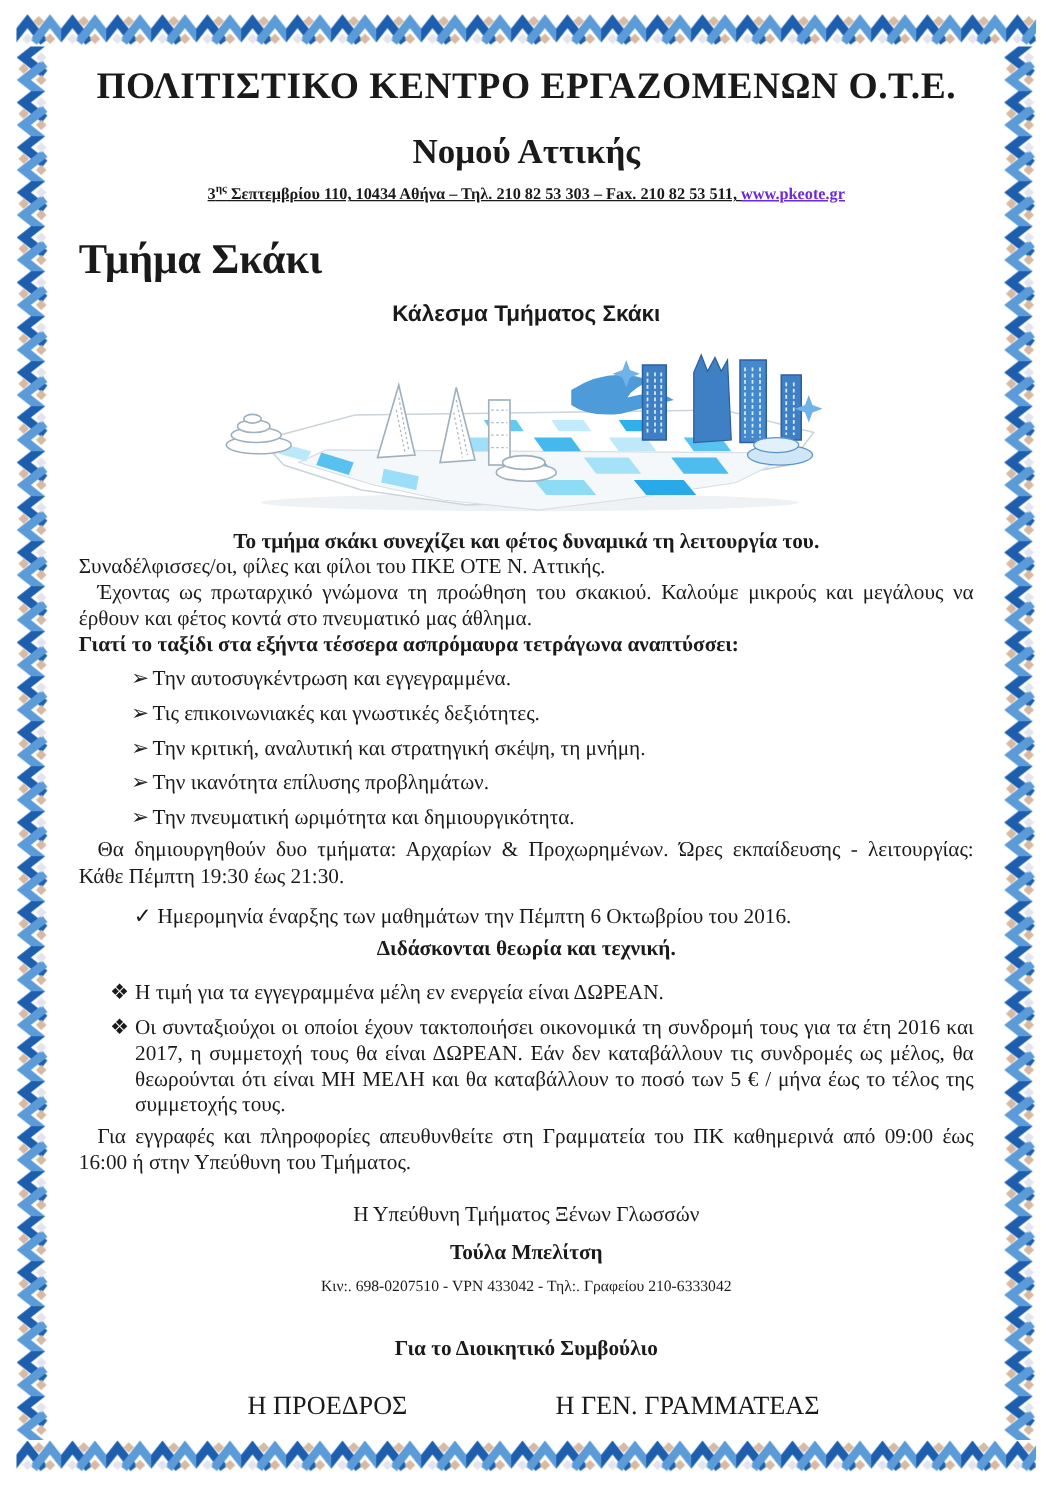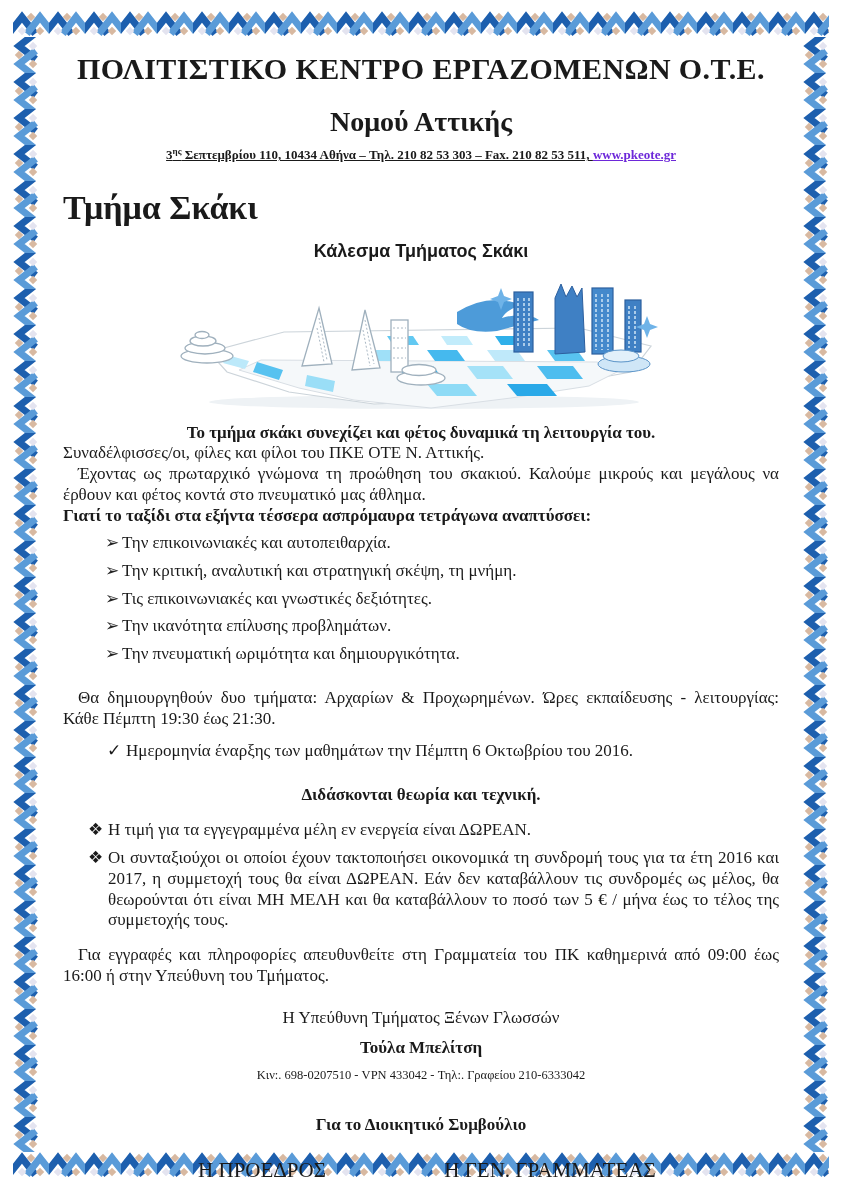--- a/index.html
+++ b/index.html
@@ -28,21 +28,21 @@
   .greeting { margin-top:17px; text-align:left; }
   .p-ind { text-indent:15px; margin-top:9px; }
   .benefits-h { font-weight:bold; margin-top:9px; text-align:left; }
 
   .benefit { font-size:17px; line-height:1.22; margin:7px 0 0; padding-left:59px; text-indent:-17px; }
   .bullet-glyph { display:inline-block; width:17px; text-indent:0; color:#222; }
 
   .check-line { font-size:17px; margin-top:11px; padding-left:44px; }
   .check-glyph { display:inline-block; width:19px; }
 
-  .taught { font-size:17px; font-weight:bold; text-align:center; margin-top:24px; }
+  .taught { font-size:17px; font-weight:bold; text-align:center; margin-top:6px; }
 
   .fee { font-size:17px; line-height:1.22; margin-top:7px; padding-left:45px; text-indent:-20px; text-align:justify; }
   .fee.first { margin-top:15px; }
   .fee-glyph { display:inline-block; width:20px; text-indent:0; }
 
   .center-line { font-size:17px; text-align:center; margin-top:21px; }
   .center-bold { font-weight:bold; }
   .phones { font-size:12.5px; text-align:center; margin-top:10px; }
 
   .board-line { font-size:17px; font-weight:bold; text-align:center; margin-top:32px; }
@@ -157,39 +157,39 @@
       </g>
     </svg>
 
     <div class="intro">Το τμήμα σκάκι συνεχίζει και φέτος δυναμικά τη λειτουργία του.</div>
 
     <p class="body greeting">Συναδέλφισσες/οι, φίλες και φίλοι του ΠΚΕ ΟΤΕ Ν. Αττικής.</p>
     <p class="body p-ind">Έχοντας ως πρωταρχικό γνώμονα τη προώθηση του σκακιού. Καλούμε μικρούς και μεγάλους να έρθουν και φέτος κοντά στο πνευματικό μας άθλημα.</p>
     <p class="body benefits-h">Γιατί το ταξίδι στα εξήντα τέσσερα ασπρόμαυρα τετράγωνα αναπτύσσει:</p>
 
     <div>
-      <div class="benefit"><span class="bullet-glyph">➢</span><span>Την επικοινωνιακές και αυτοπειθαρχία.</span></div>
+      <div class="benefit"><span class="bullet-glyph">➢</span><span>Την αυτοσυγκέντρωση και εγγεγραμμένα.</span></div>
+      <div class="benefit"><span class="bullet-glyph">➢</span><span>Τις επικοινωνιακές και γνωστικές δεξιότητες.</span></div>
       <div class="benefit"><span class="bullet-glyph">➢</span><span>Την κριτική, αναλυτική και στρατηγική σκέψη, τη μνήμη.</span></div>
-      <div class="benefit"><span class="bullet-glyph">➢</span><span>Τις επικοινωνιακές και γνωστικές δεξιότητες.</span></div>
       <div class="benefit"><span class="bullet-glyph">➢</span><span>Την ικανότητα επίλυσης προβλημάτων.</span></div>
       <div class="benefit"><span class="bullet-glyph">➢</span><span>Την πνευματική ωριμότητα και δημιουργικότητα.</span></div>
     </div>
 
-    <p class="body p-ind" style="margin-top:23px;">Θα δημιουργηθούν δυο τμήματα: Αρχαρίων &amp; Προχωρημένων. Ώρες εκπαίδευσης - λειτουργίας: Κάθε Πέμπτη 19:30 έως 21:30.</p>
+    <p class="body p-ind" style="margin-top:5px;">Θα δημιουργηθούν δυο τμήματα: Αρχαρίων &amp; Προχωρημένων. Ώρες εκπαίδευσης - λειτουργίας: Κάθε Πέμπτη 19:30 έως 21:30.</p>
 
     <div class="check-line"><span class="check-glyph">✓</span><span>Ημερομηνία έναρξης των μαθημάτων την Πέμπτη 6 Οκτωβρίου του 2016.</span></div>
 
     <div class="taught">Διδάσκονται θεωρία και τεχνική.</div>
 
     <div>
       <div class="fee first"><span class="fee-glyph">❖</span><span>Η τιμή για τα εγγεγραμμένα μέλη εν ενεργεία είναι ΔΩΡΕΑΝ.</span></div>
       <div class="fee"><span class="fee-glyph">❖</span><span>Οι συνταξιούχοι οι οποίοι έχουν τακτοποιήσει οικονομικά τη συνδρομή τους για τα έτη 2016 και 2017, η συμμετοχή τους θα είναι ΔΩΡΕΑΝ. Εάν δεν καταβάλλουν τις συνδρομές ως μέλος, θα θεωρούνται ότι είναι ΜΗ ΜΕΛΗ και θα καταβάλλουν το ποσό των 5 € / μήνα έως το τέλος της συμμετοχής τους.</span></div>
     </div>
 
-    <p class="body p-ind" style="margin-top:14px;">Για εγγραφές και πληροφορίες απευθυνθείτε στη Γραμματεία του ΠΚ καθημερινά από 09:00 έως 16:00 ή στην Υπεύθυνη του Τμήματος.</p>
+    <p class="body p-ind" style="margin-top:4px;">Για εγγραφές και πληροφορίες απευθυνθείτε στη Γραμματεία του ΠΚ καθημερινά από 09:00 έως 16:00 ή στην Υπεύθυνη του Τμήματος.</p>
 
     <div class="center-line">Η Υπεύθυνη Τμήματος Ξένων Γλωσσών</div>
     <div class="center-line center-bold" style="margin-top:10px;">Τούλα Μπελίτση</div>
     <div class="phones">Κιν:. 698-0207510 - VPN 433042 - Τηλ:. Γραφείου 210-6333042</div>
 
     <div class="board-line">Για το Διοικητικό Συμβούλιο</div>
 
     <div class="sig-row">
       <div class="sig-col left">Η ΠΡΟΕΔΡΟΣ</div>
       <div class="sig-col right">Η ΓΕΝ. ΓΡΑΜΜΑΤΕΑΣ</div>

